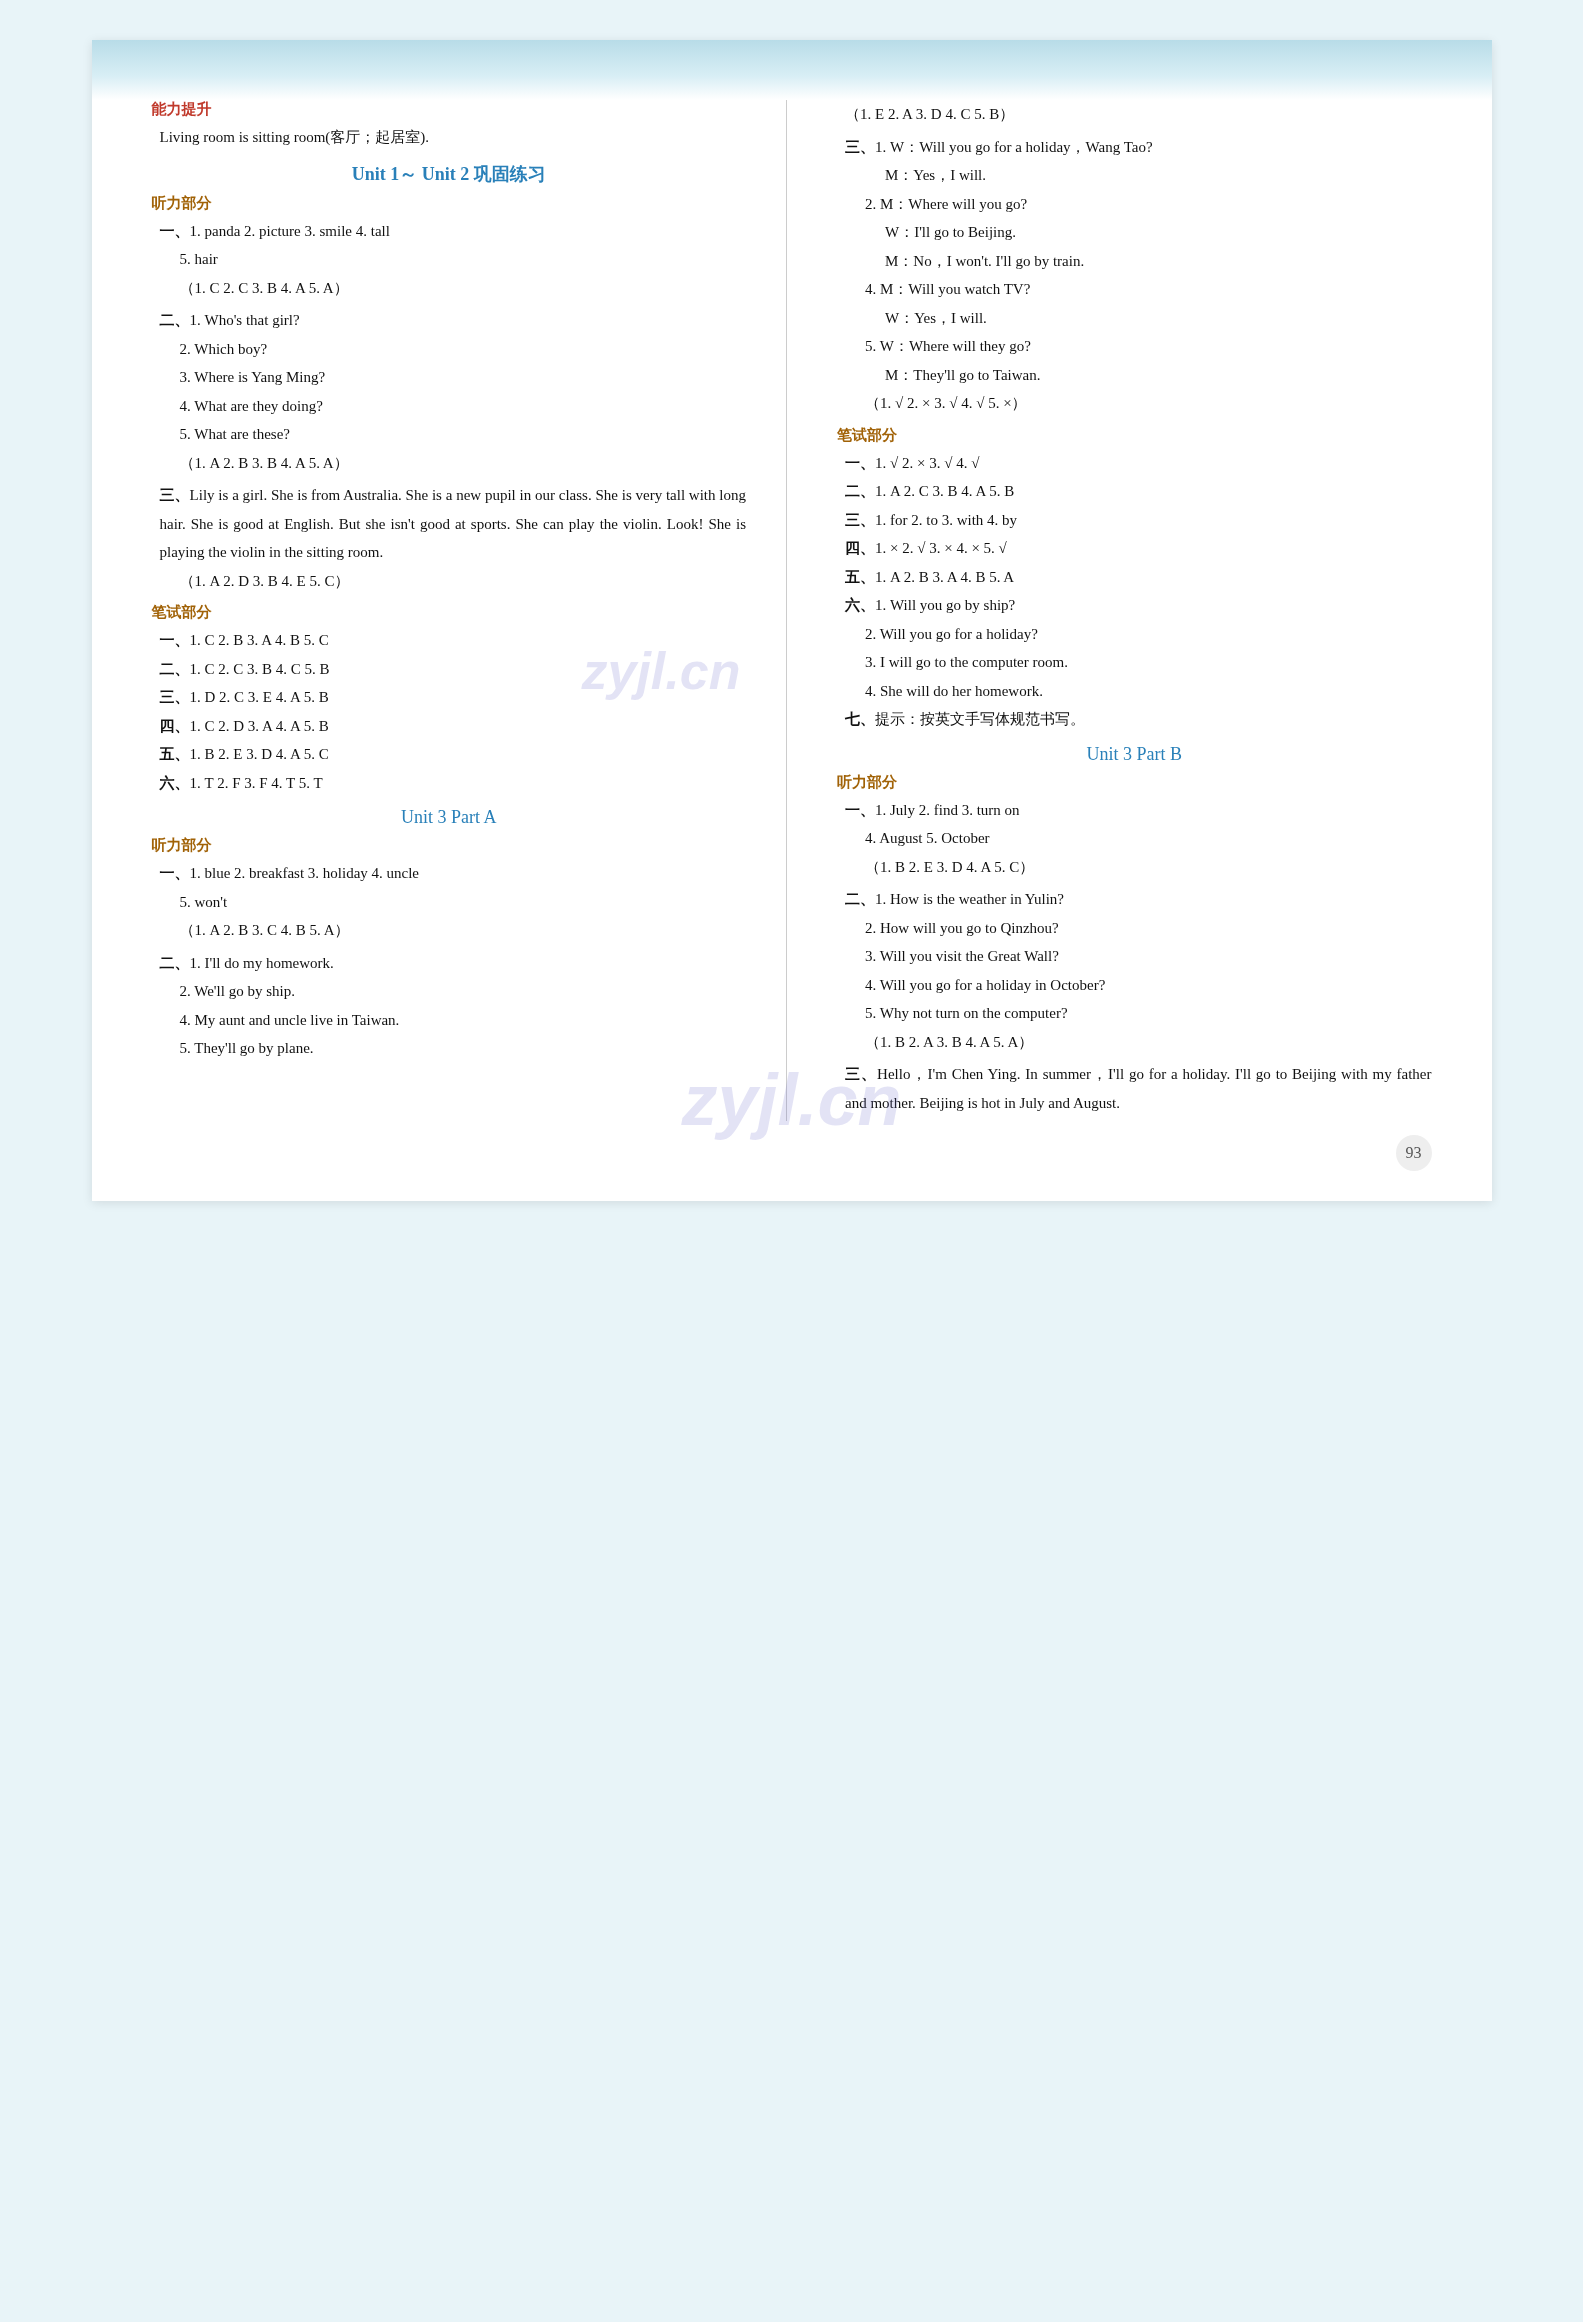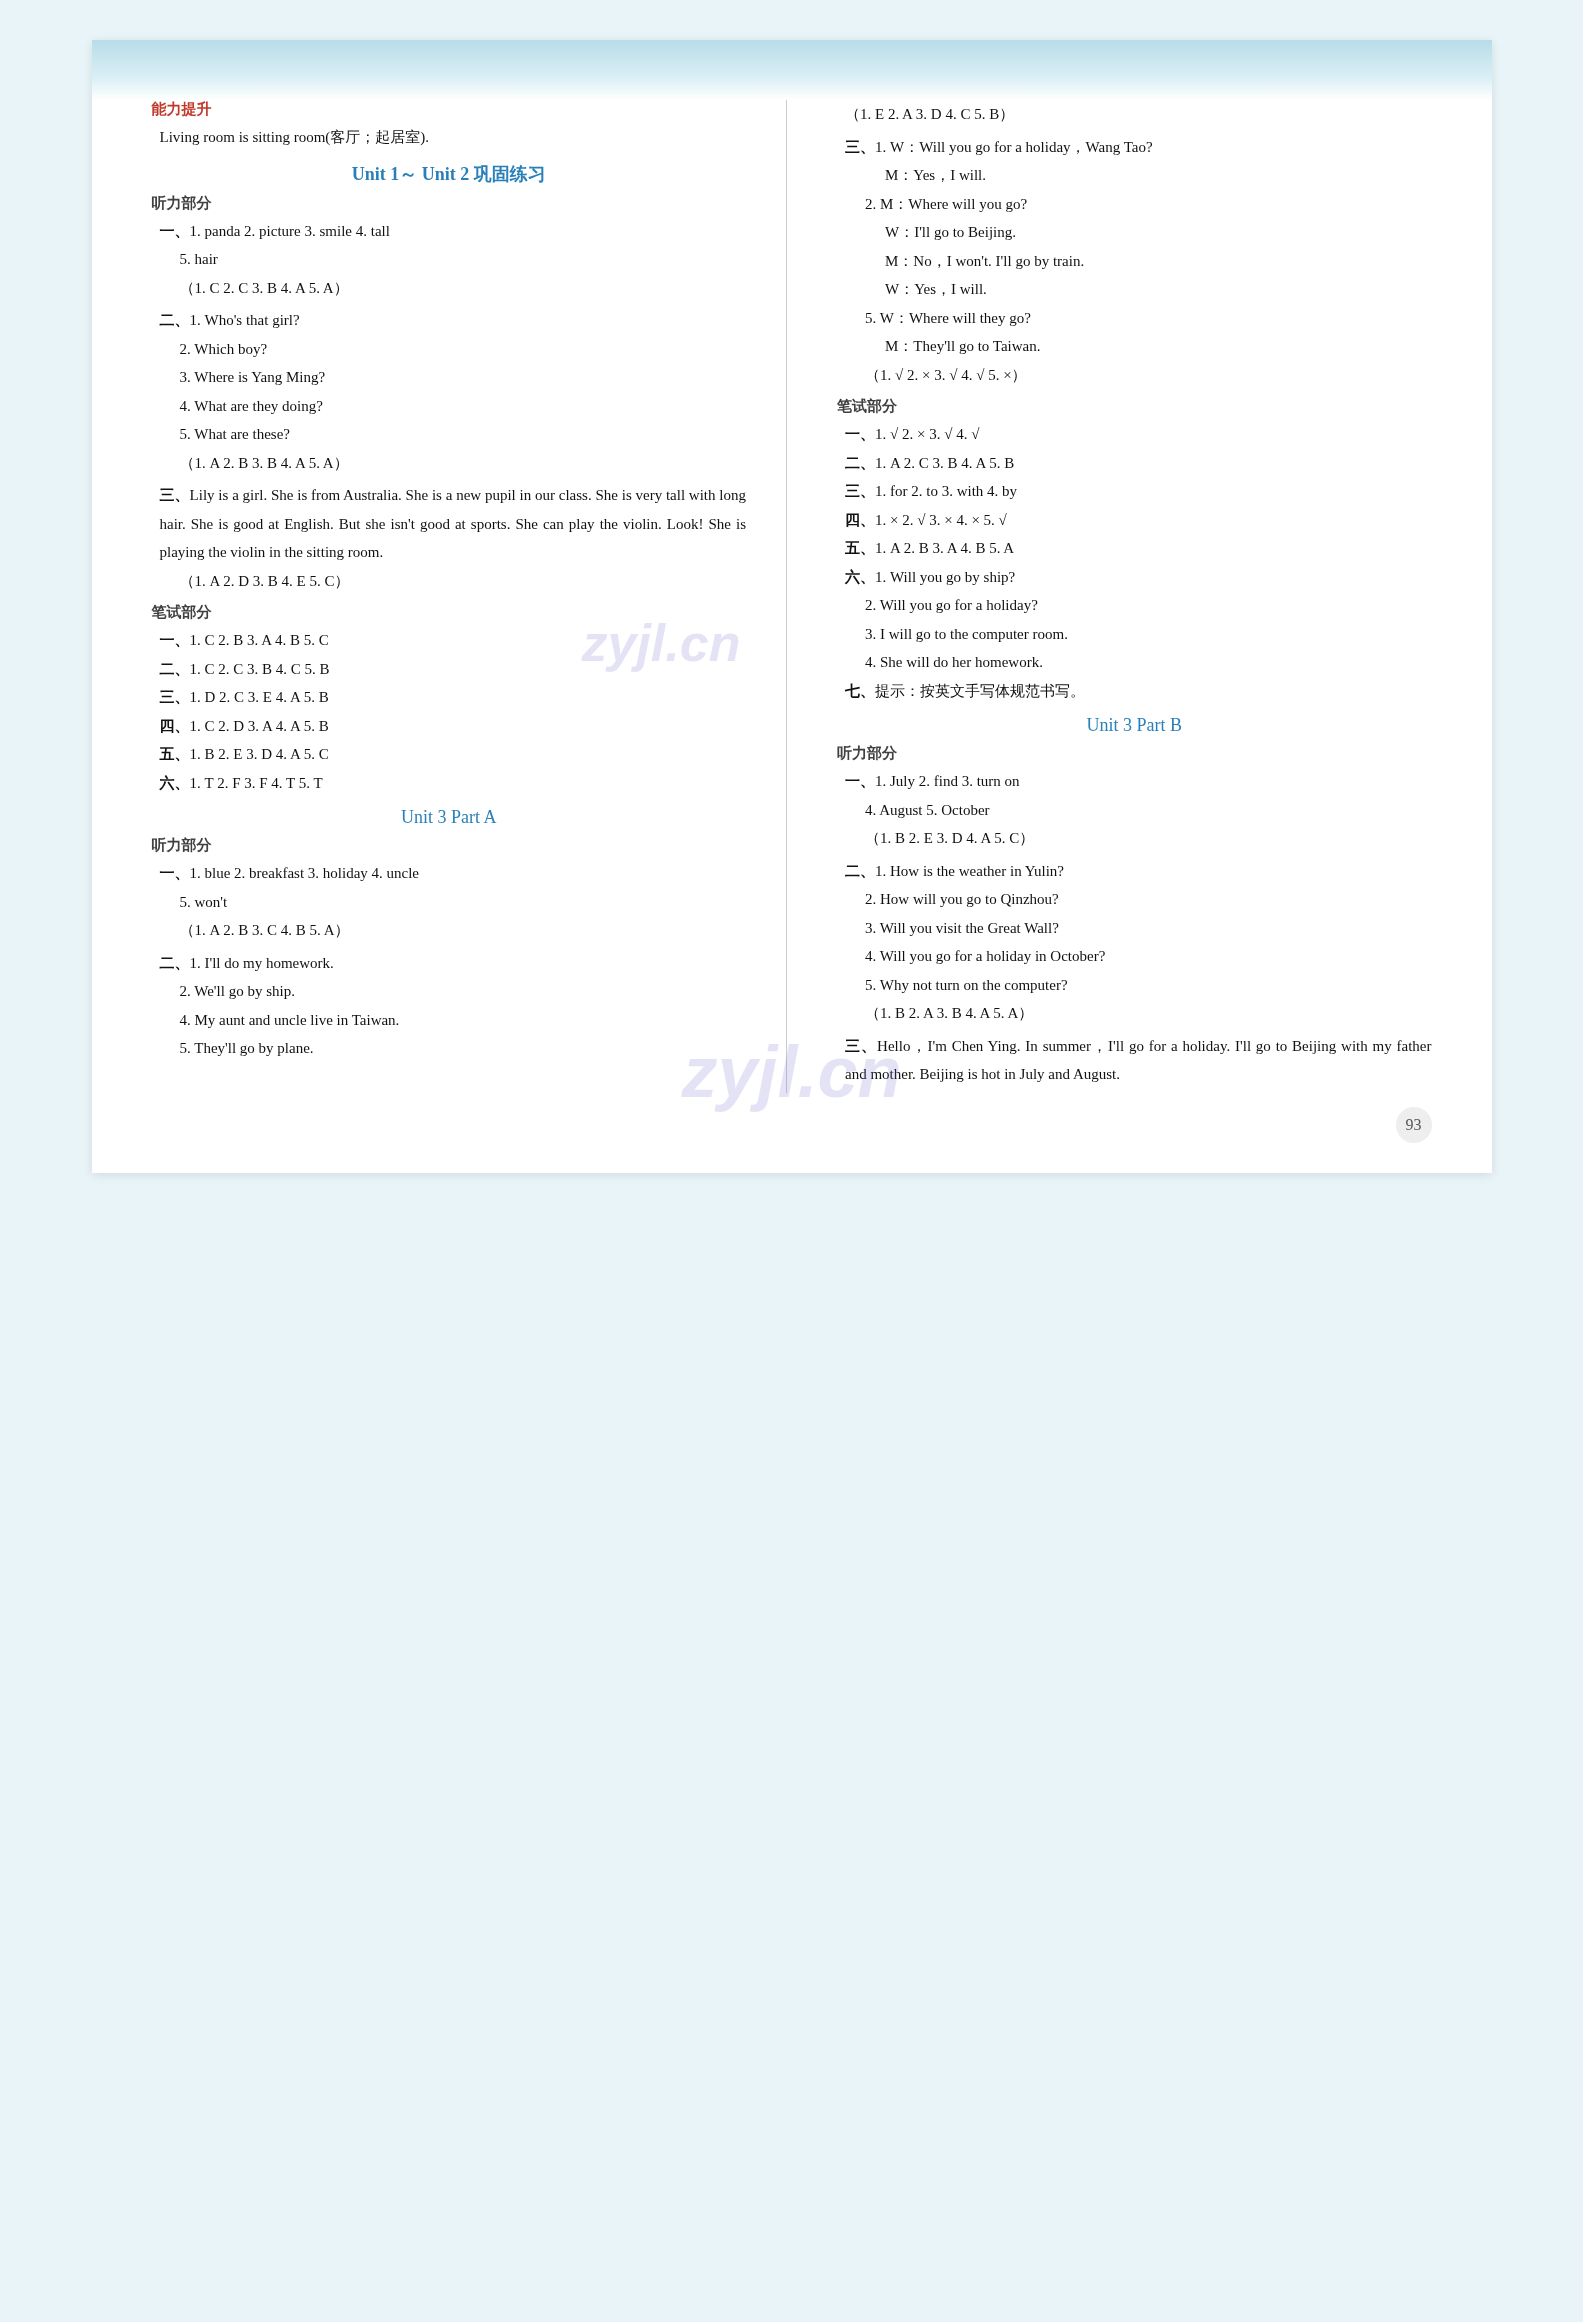--- a/index.html
+++ b/index.html
@@ -49,21 +49,21 @@
       color: #2980b9;
       font-size: 18px;
       font-weight: bold;
       text-align: center;
       margin: 10px 0 8px 0;
     }
     .section-header {
       font-size: 15px;
       font-weight: bold;
       margin: 8px 0 4px 0;
-      color: #404040;
+      color: #a16207;
     }
     .answer-line {
       line-height: 1.9;
       margin-left: 8px;
       font-size: 15px;
     }
     .indent {
       margin-left: 28px;
     }
     .indent2 {
@@ -178,20 +178,21 @@
     <div class="col-right">
 
       <div class="answer-line para-block">（1. E  2. A  3. D  4. C  5. B）</div>
 
       <div class="para-block">
         <div class="answer-line"><span class="num-bold">三、</span><span>1. W：Will you go for a holiday，Wang Tao?</span></div>
         <div class="answer-line indent2">M：Yes，I will.</div>
         <div class="answer-line indent">2. M：Where will you go?</div>
         <div class="answer-line indent2">W：I'll go to Beijing.</div>
         <div class="answer-line indent2">M：No，I won't. I'll go by train.</div>
+        <div class="answer-line indent">4. M：Will you watch TV?</div>
         <div class="answer-line indent2">W：Yes，I will.</div>
         <div class="answer-line indent">5. W：Where will they go?</div>
         <div class="answer-line indent2">M：They'll go to Taiwan.</div>
         <div class="answer-line indent">（1. √  2. ×  3. √  4. √  5. ×）</div>
       </div>
 
       <div class="section-header">笔试部分</div>
 
       <div class="para-block">
         <div class="answer-line"><span class="num-bold">一、</span><span>1. √  2. ×  3. √  4. √</span></div>

